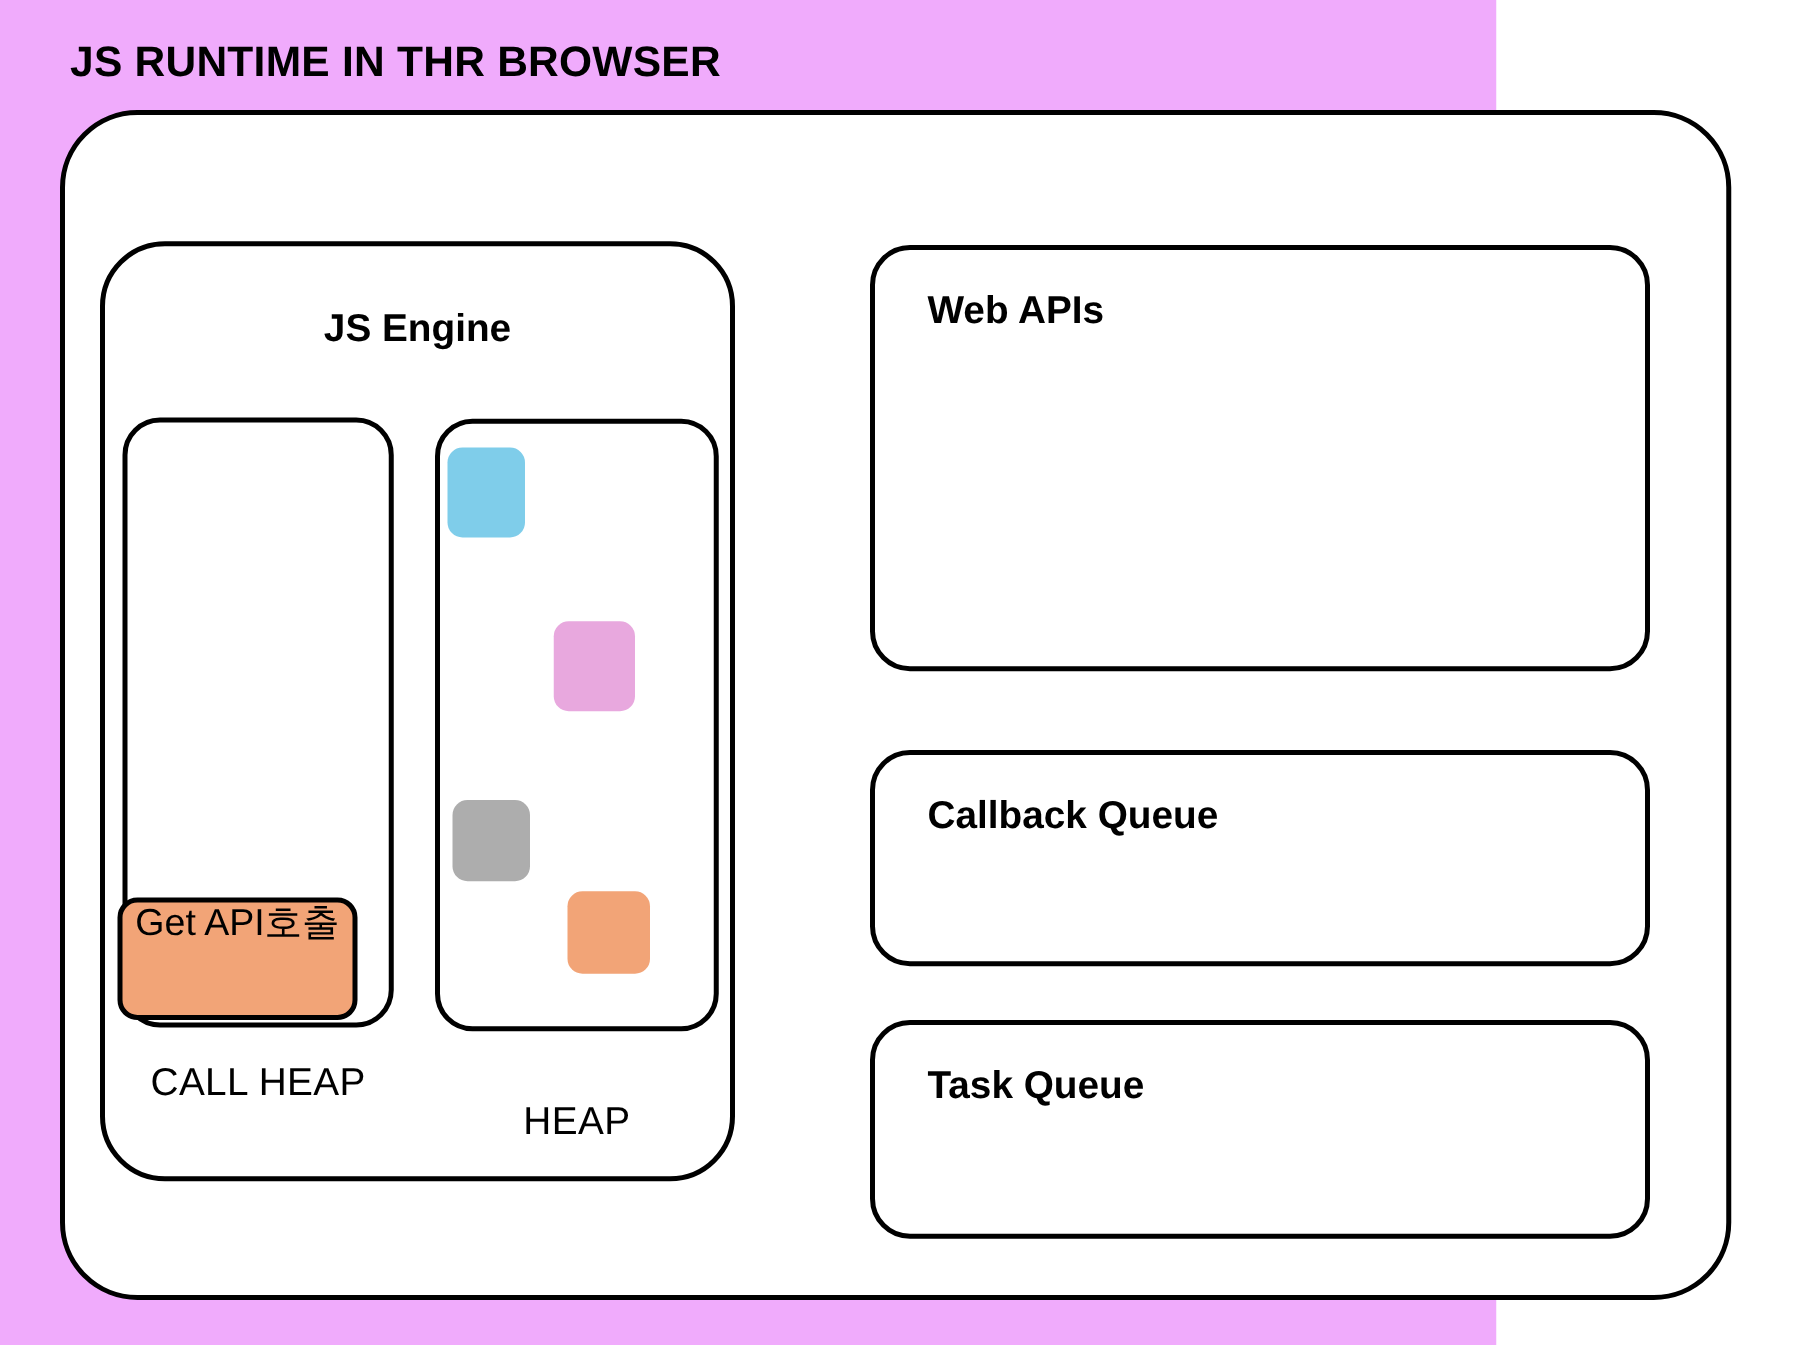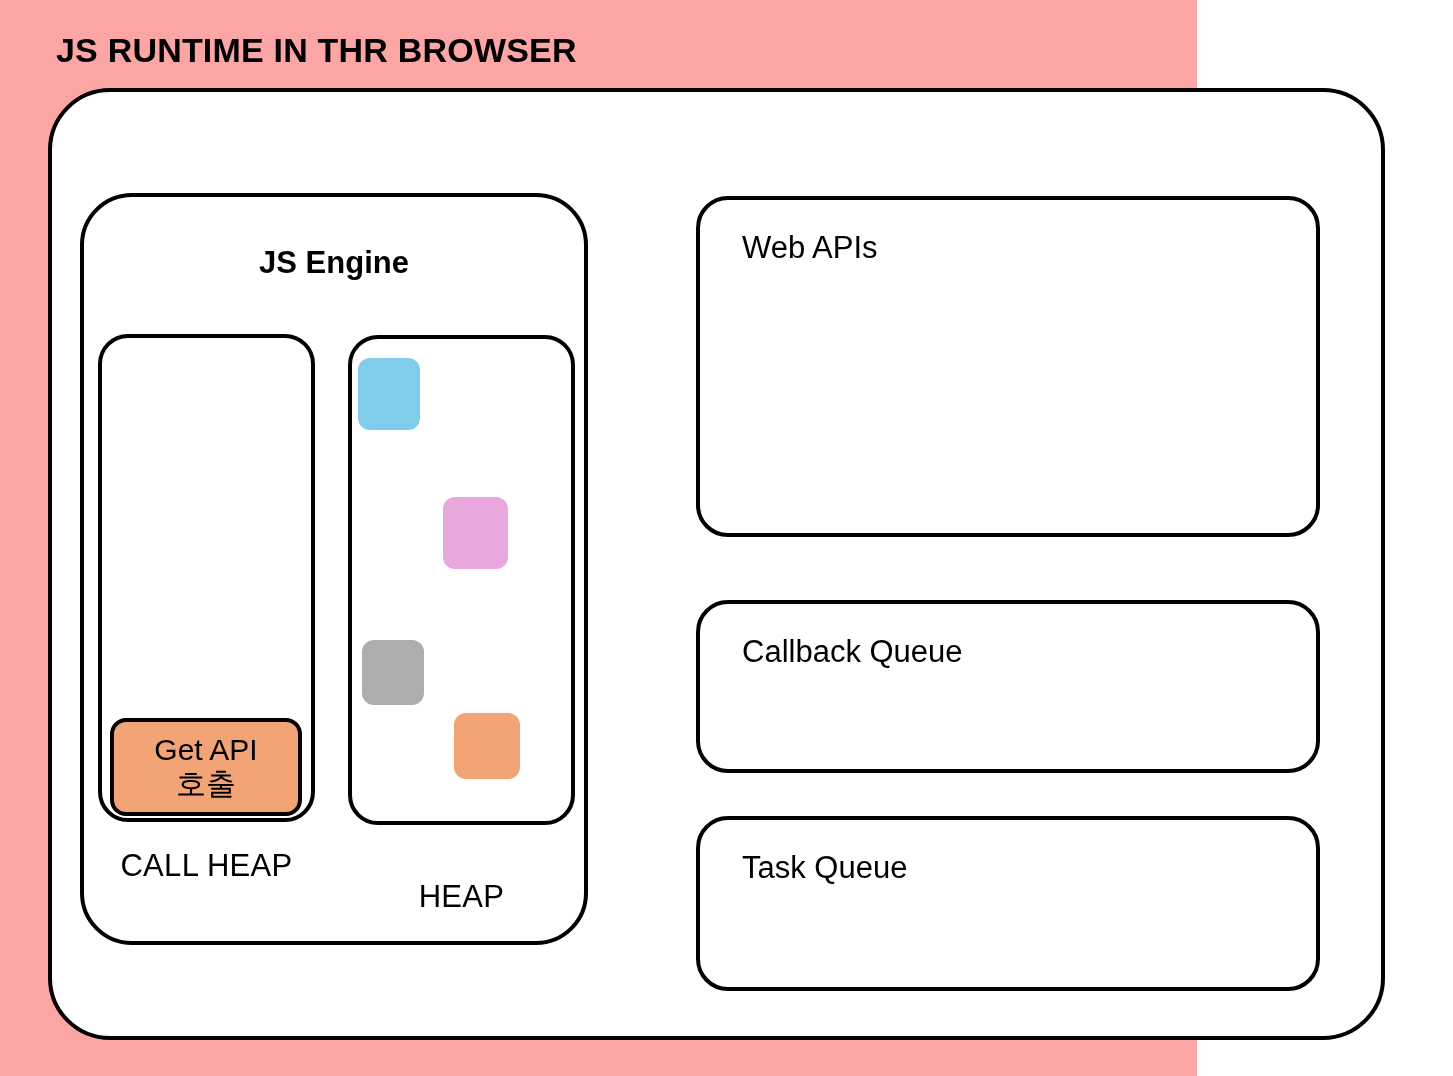--- a/index.html
+++ b/index.html
@@ -11,21 +11,21 @@
     width: 1453px;
     height: 1076px;
     font-family: "Liberation Sans", "DejaVu Sans", sans-serif;
     color: #000000;
     overflow: hidden;
   }
   #canvas {
     position: relative;
     width: 1197px;
     height: 1076px;
-    background: #fca5a5;
+    background: #f0abfc;
   }
 
   
   .page-title {
     position: absolute;
     left: 56px;
     top: 32px;
     font-size: 34px;
     font-weight: bold;
     letter-spacing: 0.2px;
@@ -83,31 +83,31 @@
     width: 217px;
     text-align: center;
     font-size: 31px;
     font-weight: normal;
     letter-spacing: 0.3px;
   }
 
   
   .stack-frame {
     position: absolute;
-    left: 110px;
+    left: 94px;
     top: 718px;
     width: 192px;
     height: 98px;
     box-sizing: border-box;
     background: #F2A477;
     border: 4px solid #000000;
     border-radius: 16px;
     display: flex;
-    flex-direction: column;
-    align-items: center;
+    flex-direction: row;
+    align-items: flex-start;
     justify-content: center;
     line-height: 1.12;
     font-size: 30px;
     font-weight: normal;
   }
 
   
   .heap {
     left: 348px;
     top: 335px;
@@ -139,21 +139,21 @@
   }
   .panel-web-apis       { top: 196px; height: 341px; }
   .panel-callback-queue { top: 600px; height: 173px; }
   .panel-task-queue     { top: 800px; height: 175px; margin-top: 16px; }
 
   .panel-title {
     position: absolute;
     left: 42px;
     top: 30px;
     font-size: 31px;
-    font-weight: normal;
+    font-weight: bold;
     white-space: nowrap;
   }
 </style>
 </head>
 <body>
 
 <div id="canvas">
 
   <div class="page-title">JS RUNTIME IN THR BROWSER</div>
 

